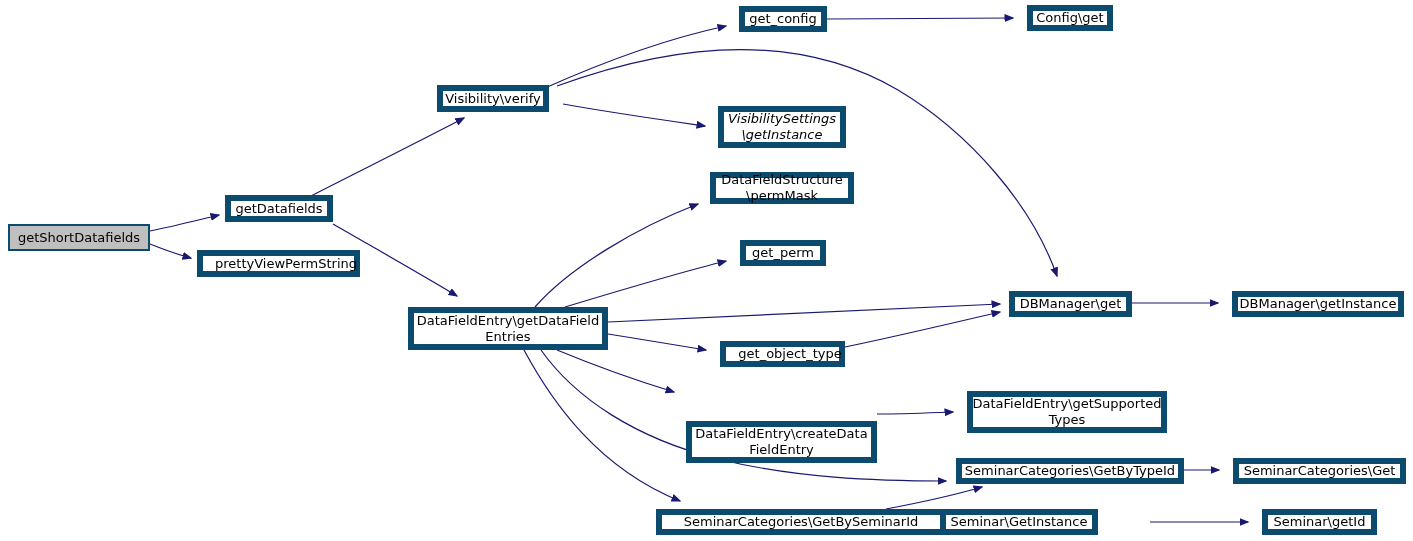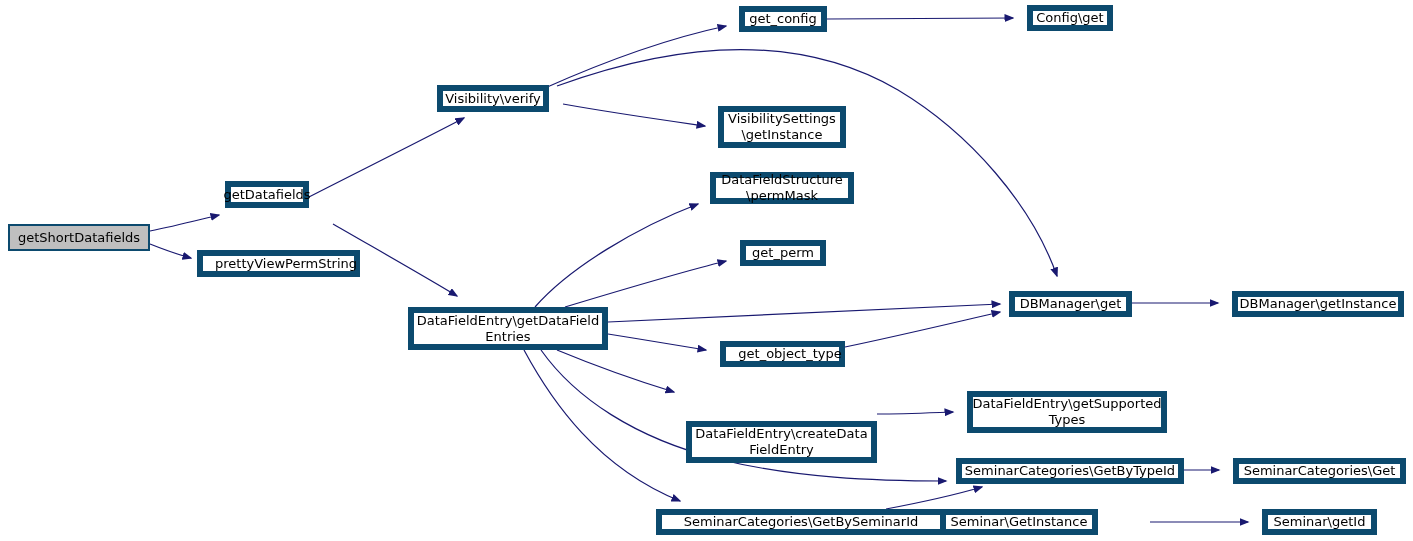--- a/index.html
+++ b/index.html
@@ -78,31 +78,31 @@
     <path class="edge" marker-end="url(#arrow)" d="M1132,303 L1218,303"></path>
     <path class="edge" marker-end="url(#arrow)" d="M877,414 C903,414 925,413 953,412"></path>
     <path class="edge" marker-end="url(#arrow)" d="M1184,470 L1219,470"></path>
     <path class="edge" marker-end="url(#arrow)" d="M886,509 C918,503 958,494 982,487"></path>
     <path class="edge" marker-end="url(#arrow)" d="M910,522 L978,522"></path>
     <path class="edge" marker-end="url(#arrow)" d="M1150,522 L1248,522"></path>
   </svg>
 
   <div class="node node--root" style="left:8px; top:224px; width:142px; height:27px;">getShortDatafields</div>
 
-  <div class="node" style="left:225px; top:181px; width:84px; height:27px;">getDatafields</div>
+  <div class="node" style="left:225px; top:195px; width:108px; height:27px;">getDatafields</div>
 
   <div class="node" style="left:197px; top:250px; width:163px; height:27px;padding-left:15px;">prettyViewPermString</div>
 
   <div class="node" style="left:437px; top:85px; width:112px; height:27px;">Visibility\verify</div>
 
   <div class="node" style="left:739px; top:6px; width:88px; height:26px;">get_config</div>
 
   <div class="node" style="left:1027px; top:5px; width:86px; height:26px;">Config\get</div>
 
-  <div class="node" style="left:718px; top:106px; width:128px; height:42px;">VisibilitySettings
+  <div class="node" style="left:718px; top:106px; width:128px; height:42px;font-style:italic;">VisibilitySettings
 \getInstance</div>
 
   <div class="node" style="left:710px; top:172px; width:144px; height:32px;">DataFieldStructure
 \permMask</div>
 
   <div class="node" style="left:740px; top:240px; width:86px; height:26px;">get_perm</div>
 
   <div class="node" style="left:408px; top:307px; width:200px; height:43px;">DataFieldEntry\getDataField
 Entries</div>
 

